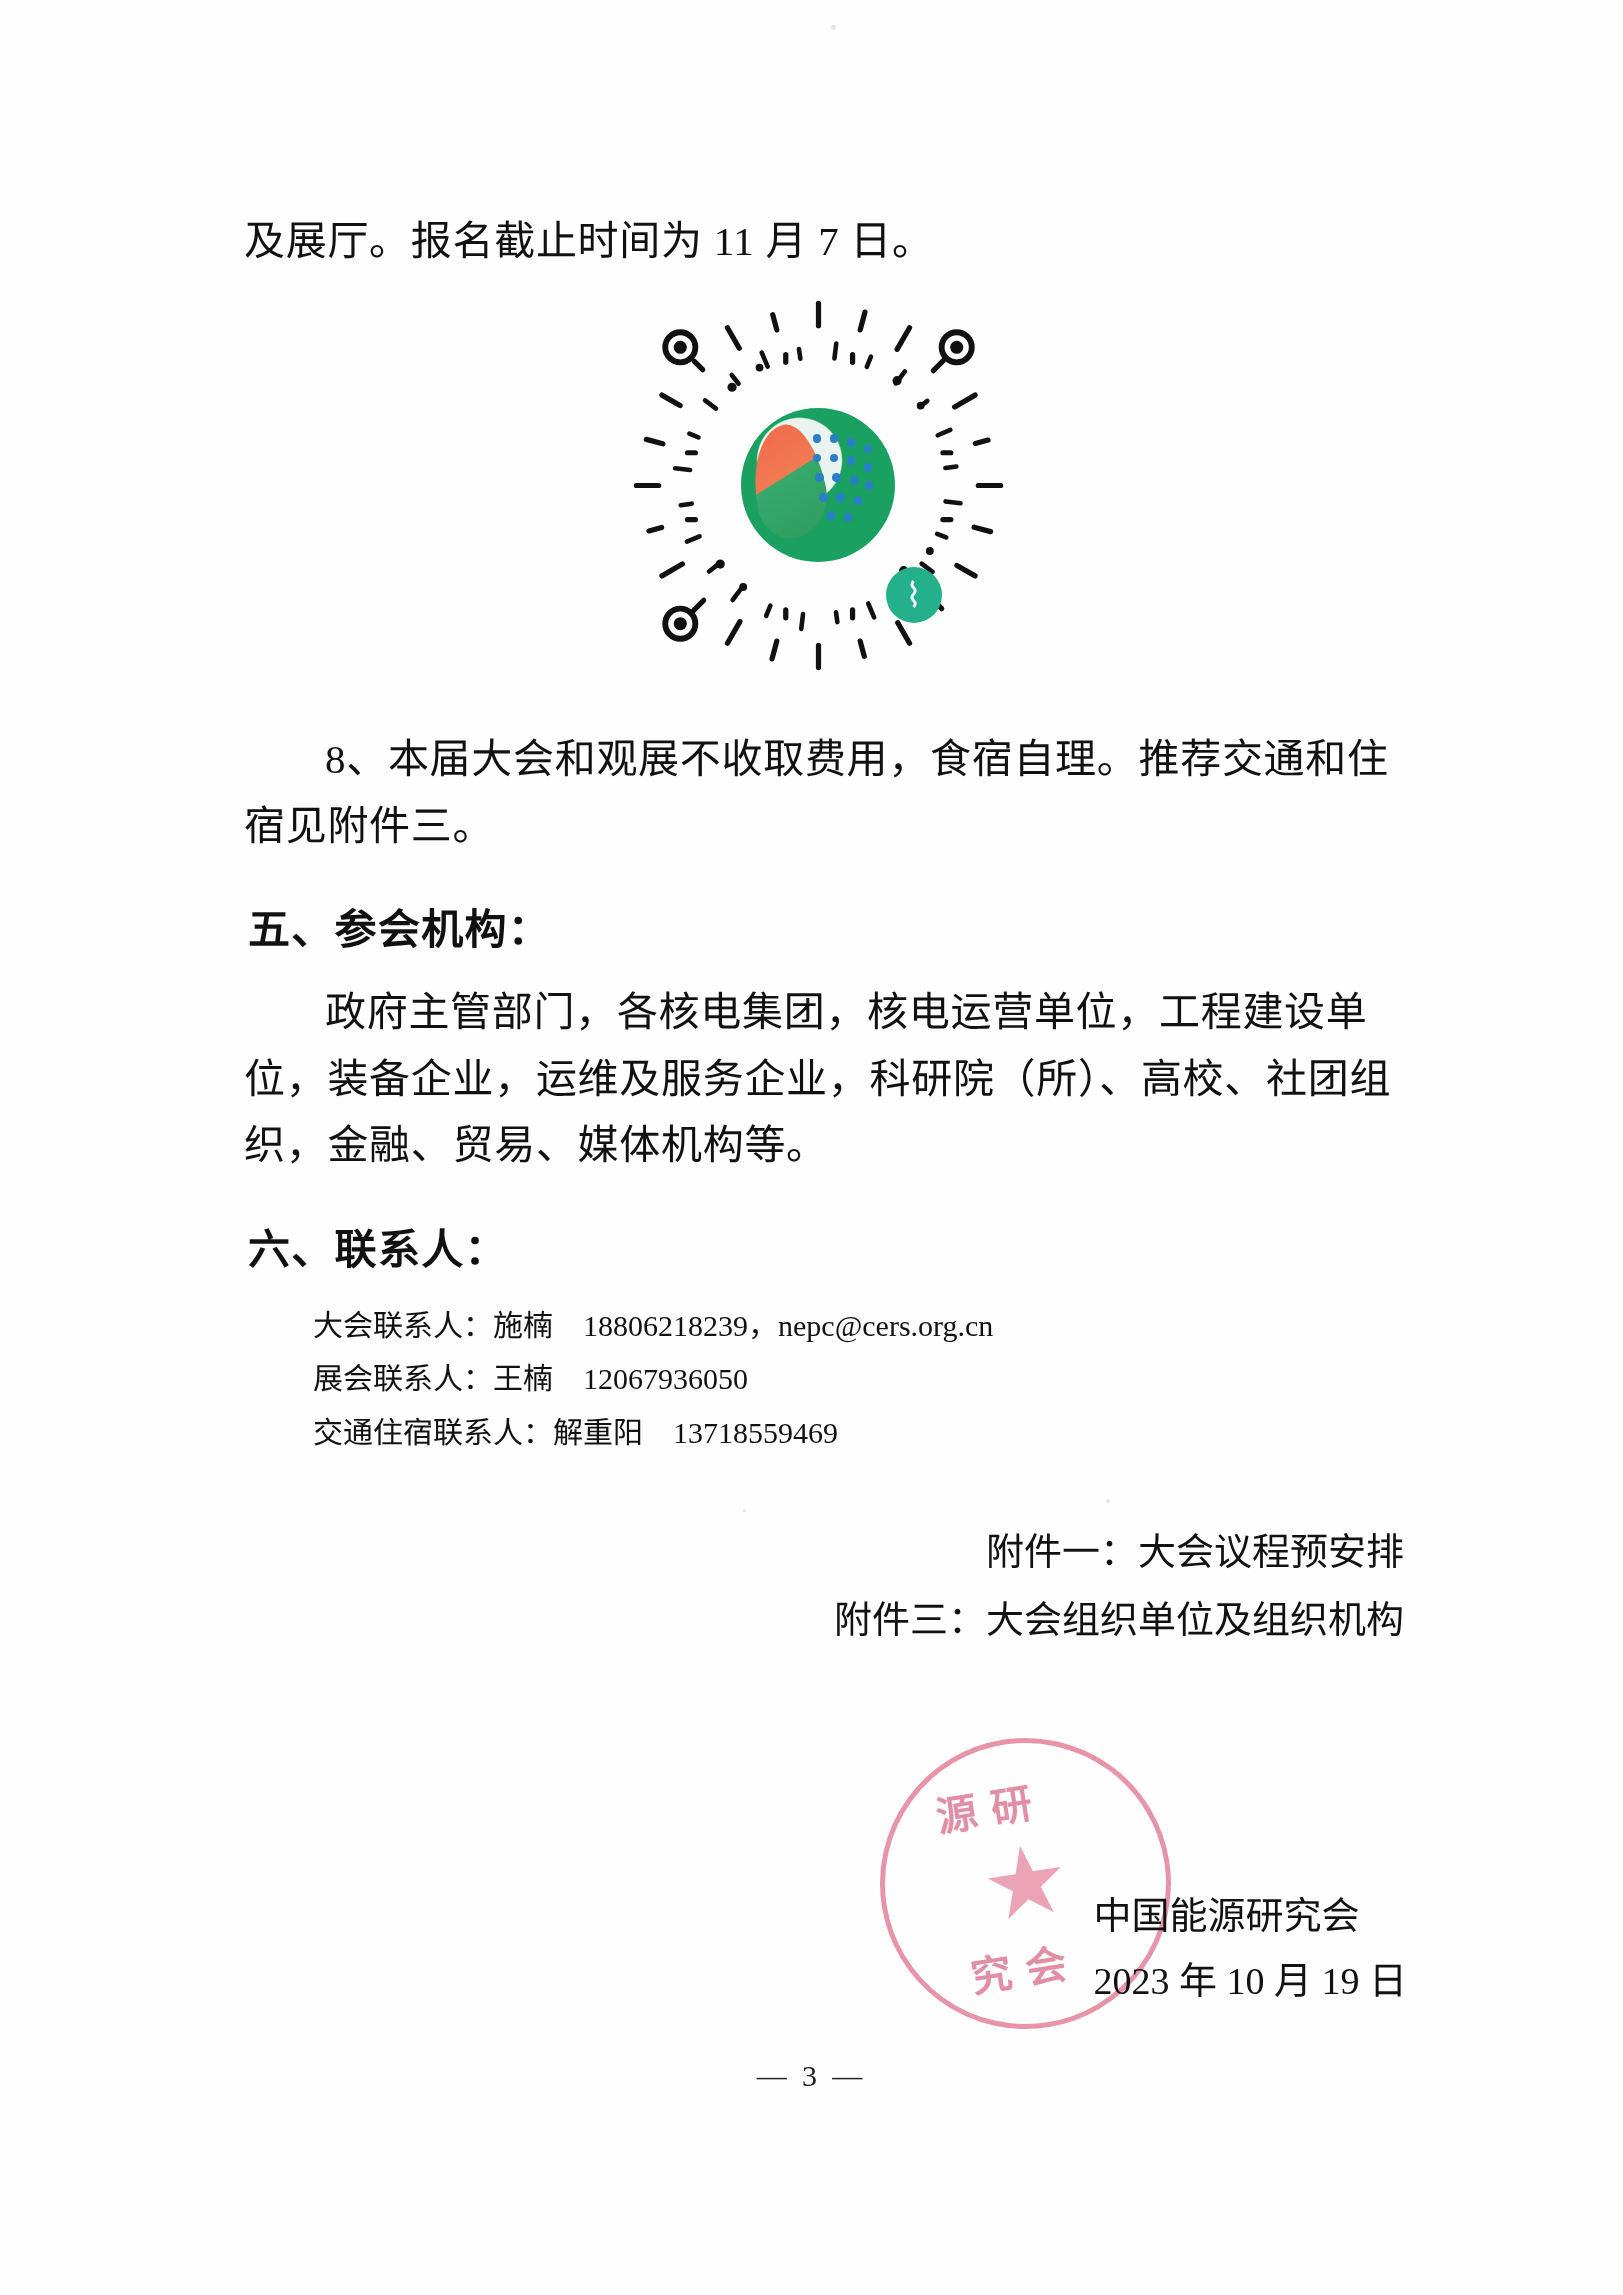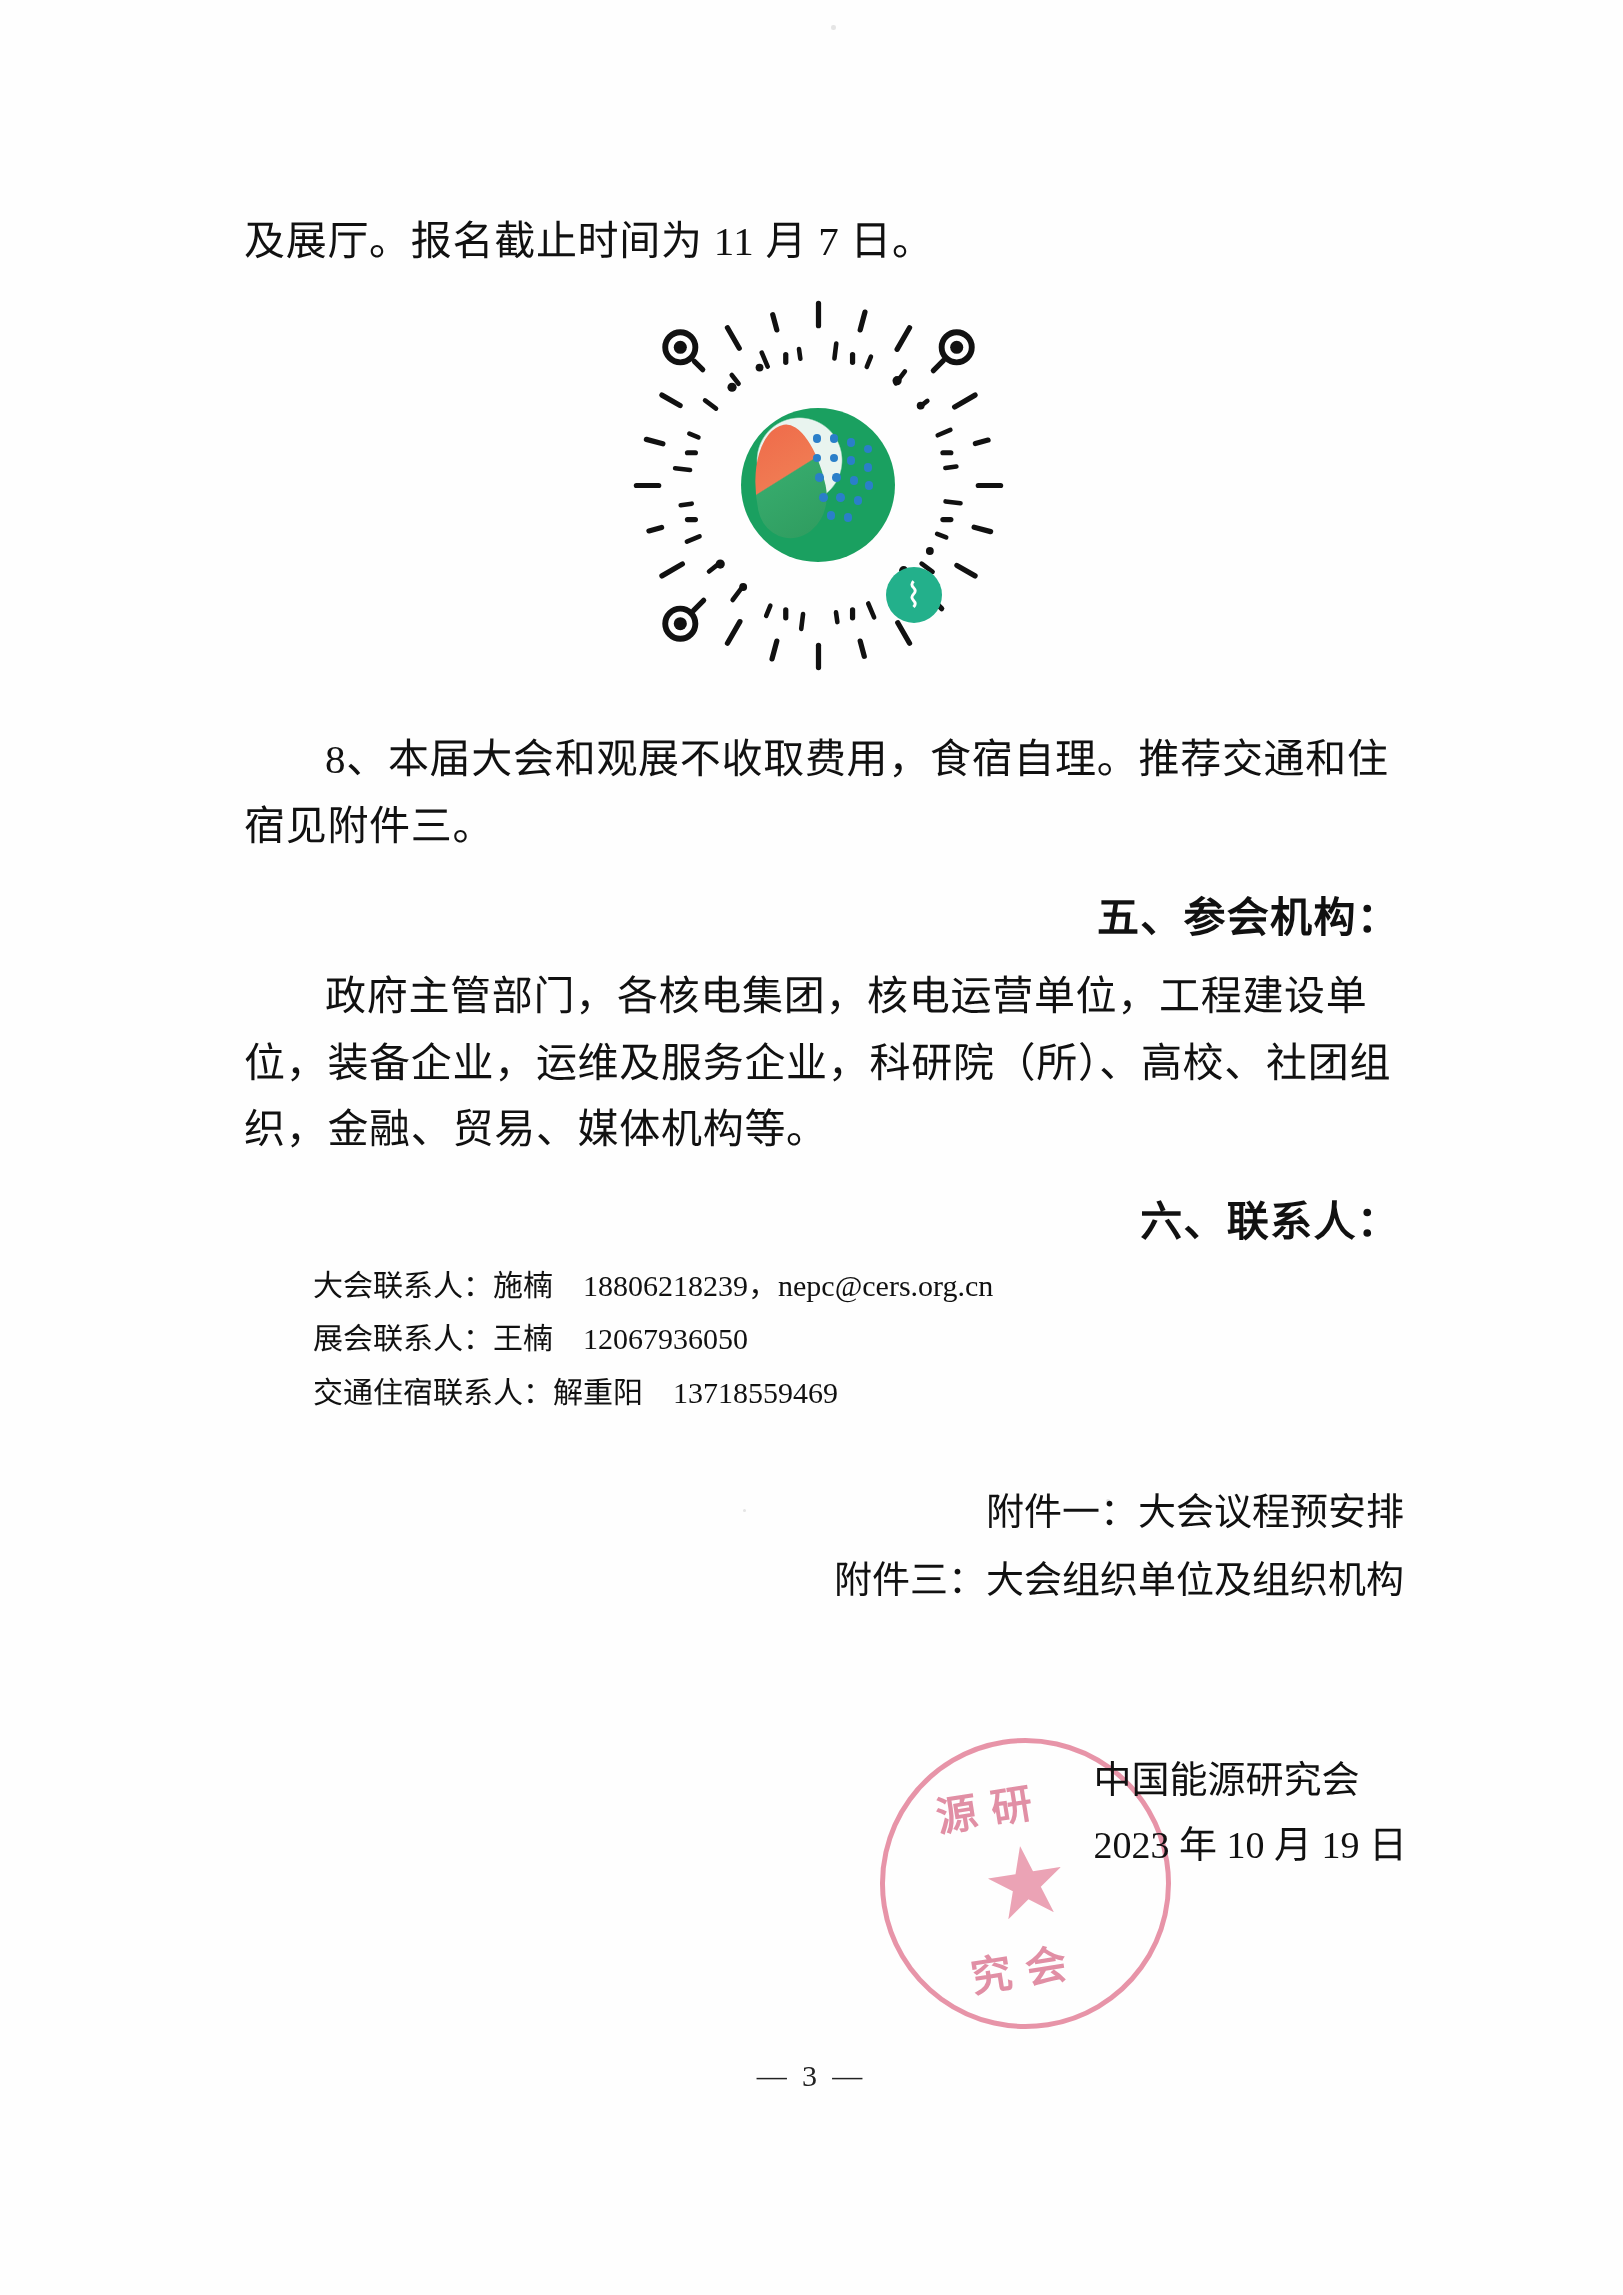--- a/index.html
+++ b/index.html
@@ -35,26 +35,25 @@
     font-size: 41px;
     line-height: 1.62;
     letter-spacing: 0.7px;
     margin: 12px;
     color: #111;
   }
   .indent { text-indent: 81px; }
   .heading {
     font-size: 42px;
     line-height: 1.6;
-    margin: 4px;
+    margin: 16px;
     font-family: "DejaVu Sans", "Liberation Sans", sans-serif;
     font-weight: 700;
     letter-spacing: 1.3px;
     color: #111;
-    text-align: right;
   }
   .contact-line {
     font-size: 30px;
     line-height: 1.78;
     margin: 0;
     text-indent: 81px;
     color: #111;
   }
   .attach-line {
     font-size: 38px;
@@ -127,21 +126,21 @@
     align-items: center;
     justify-content: center;
     font-size: 34px;
     font-family: "DejaVu Sans", sans-serif;
   }
 
   
   .sign-block {
     position: absolute;
     right: 216px;
-    top: 1748px;
+    top: 1884px;
     text-align: left;
     font-size: 38px;
     line-height: 1.72;
     color: #111;
   }
   
   .seal {
     position: absolute;
     left: 880px;
     top: 1738px;

